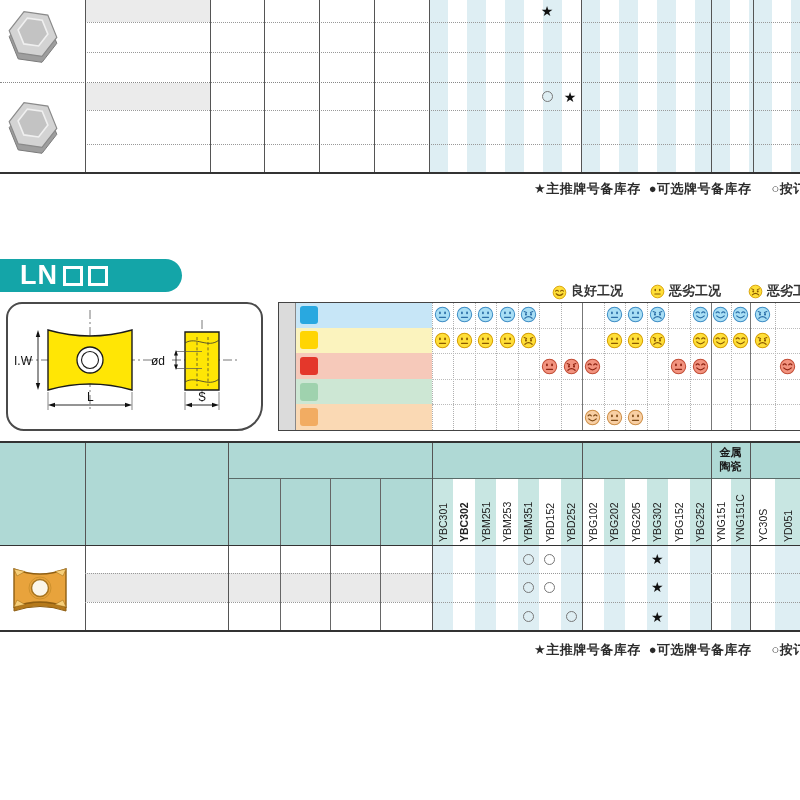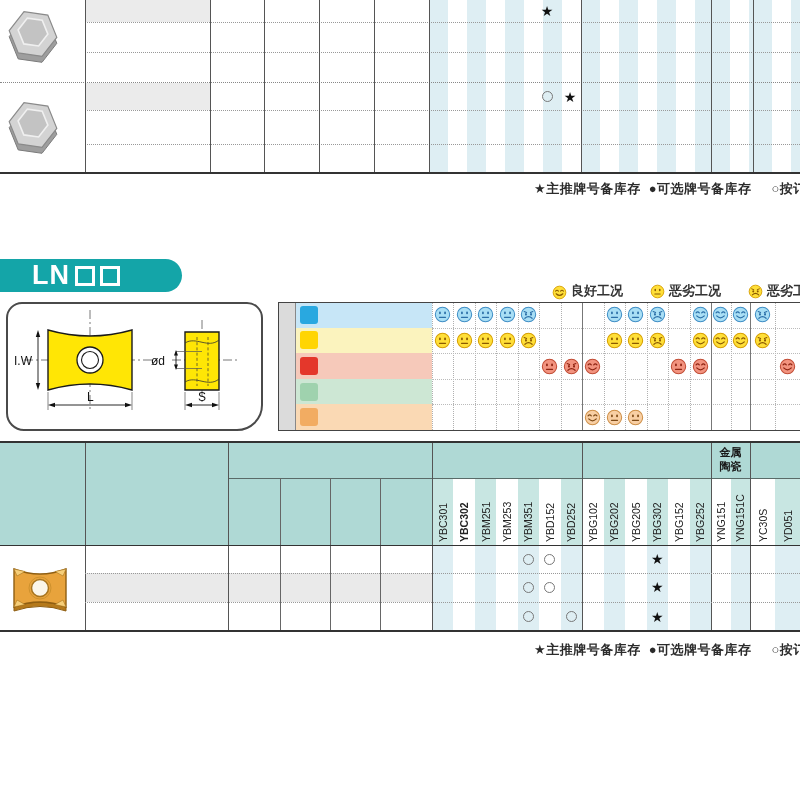--- a/index.html
+++ b/index.html
@@ -3,21 +3,21 @@
 <meta charset="utf-8">
 <style>
   html,body{margin:0;padding:0;background:#fff;}
   .page{position:relative;width:800px;height:800px;background:#ffffff;overflow:hidden;
         font-family:"Liberation Sans","DejaVu Sans",sans-serif;}
   .abs{position:absolute;}
   .footer-row{position:absolute;display:flex;white-space:nowrap;
               font-size:13px;font-weight:600;color:#2b2b2b;letter-spacing:0.5px;}
   .footer-row span{display:inline-block;}
   .banner{position:absolute;left:0;top:259px;width:182px;height:33px;
-          border-radius:0 17px 17px 0;display:flex;align-items:center;padding-left:32px;box-sizing:border-box;}
+          border-radius:0 17px 17px 0;display:flex;align-items:center;padding-left:20px;box-sizing:border-box;}
   .banner-text{color:#fff;font-size:27px;font-weight:bold;letter-spacing:1px;line-height:1;}
   .banner-box{width:20px;height:20px;border:3px solid #fff;margin-left:5px;box-sizing:border-box;}
   .legend-group{position:absolute;display:flex;align-items:center;gap:4px;
                 font-size:13px;font-weight:600;color:#333;white-space:nowrap;}
   .draw-panel{position:absolute;left:6px;top:302px;width:257px;height:129px;
               border:2px solid #4a4a4a;border-radius:16px 16px 26px 18px;background:#fff;box-sizing:border-box;}
   svg text{font-family:"Liberation Sans","DejaVu Sans",sans-serif;}
 </style>
 </head>
 <body>

